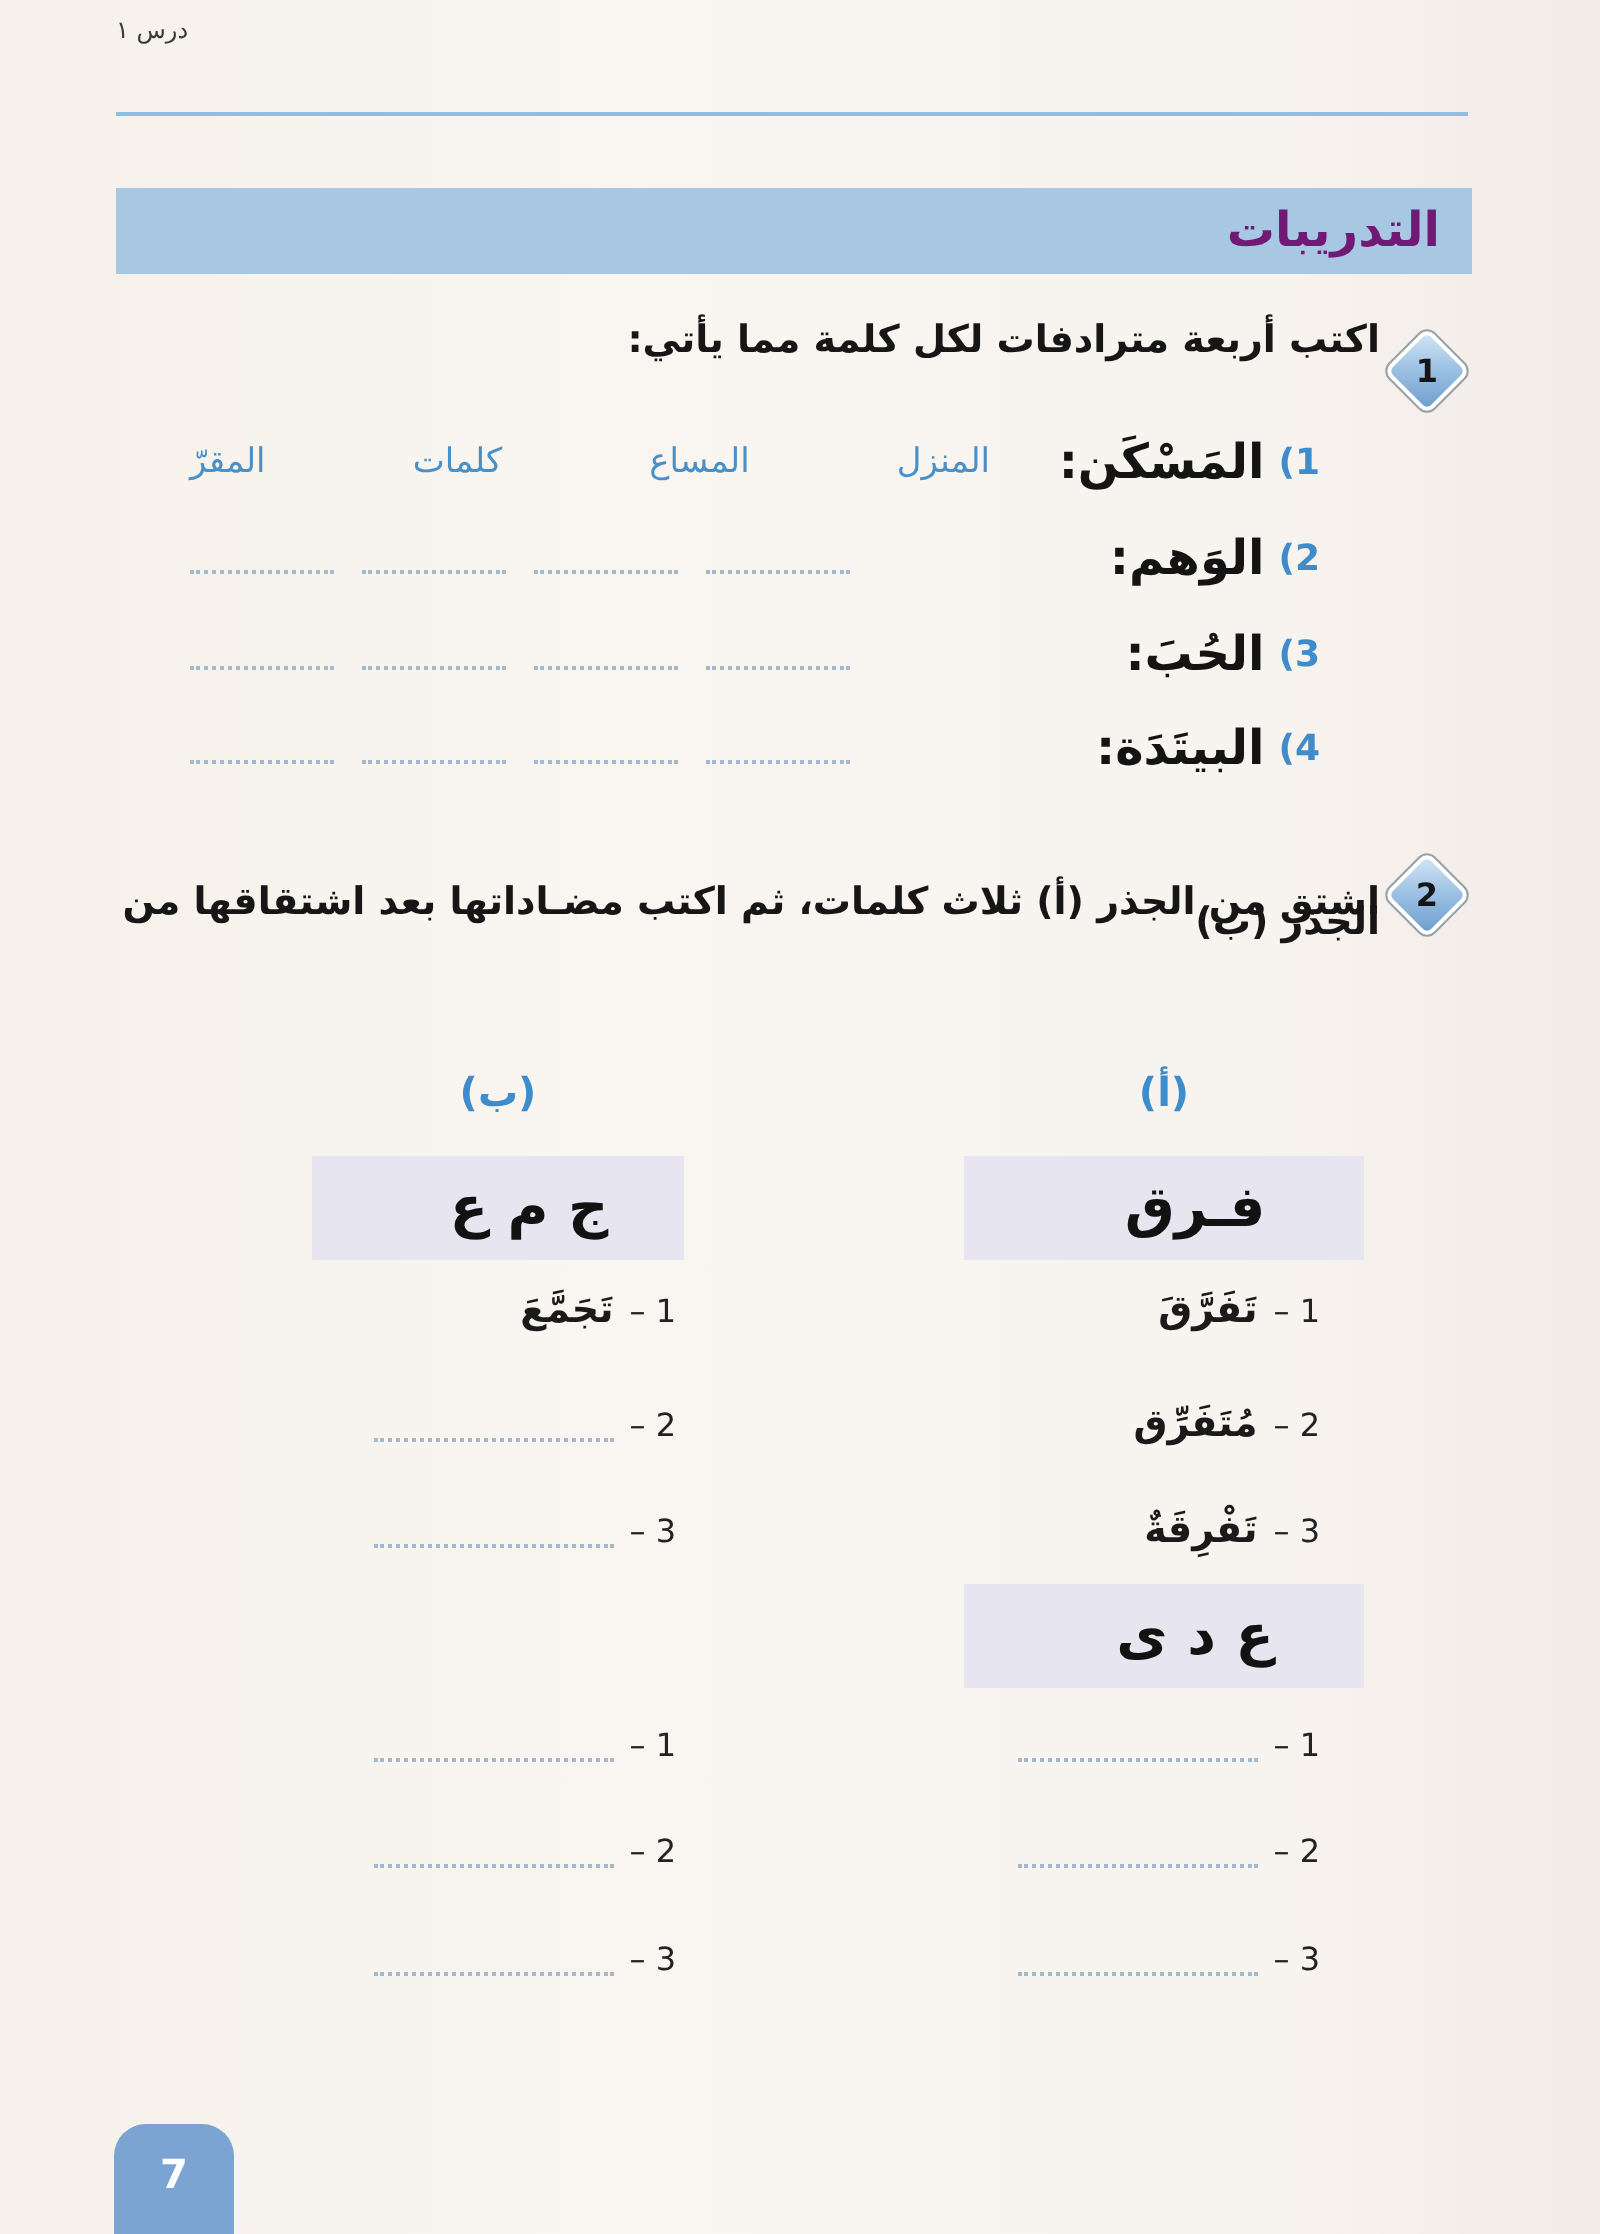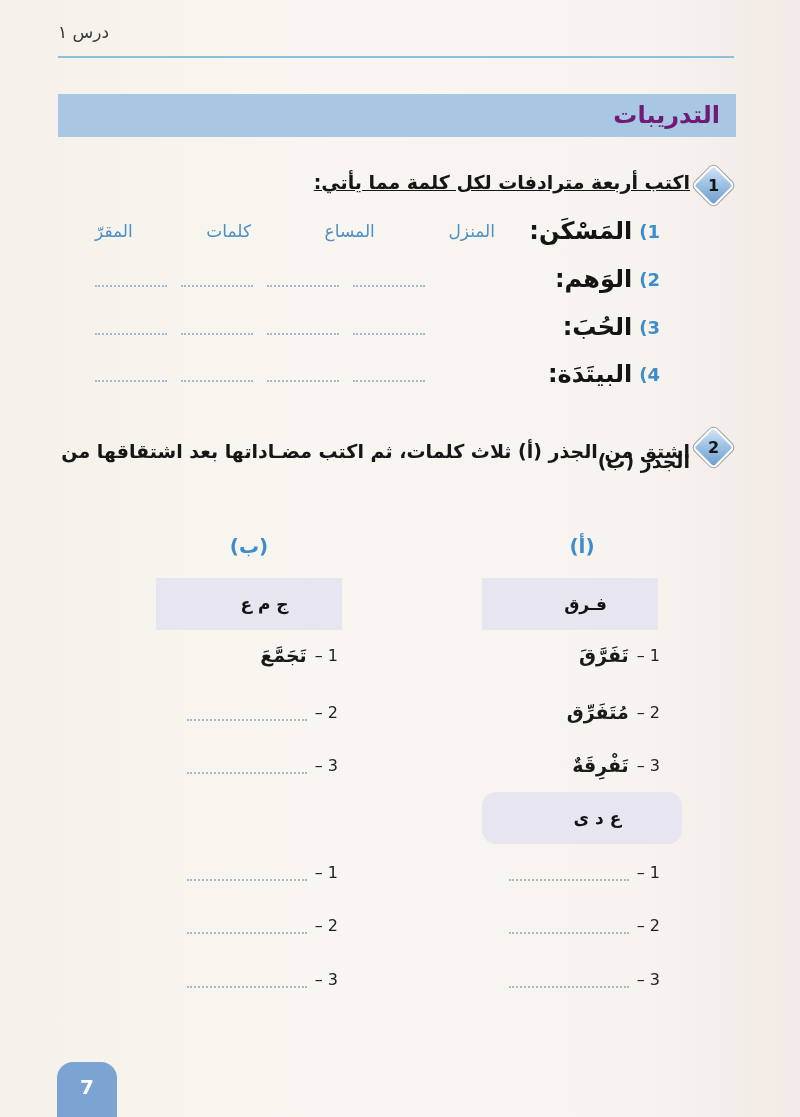--- a/index.html
+++ b/index.html
@@ -1,21 +1,21 @@
 <!DOCTYPE html>
 <html lang="ar" dir="rtl"><head>
 <meta charset="utf-8">
 <style>
   html,body{margin:0;padding:0;}
   body{width:800px;height:1117px;background:#e9e5df;font-family:"DejaVu Sans",sans-serif;}
   .page{position:relative;width:800px;height:1117px;overflow:hidden;
         background:linear-gradient(90deg,#f5f1ea 0%,#f9f5f0 38%,#f7f3ee 80%,#f2ebe7 100%);}
 
   
-  .lesson{position:absolute;top:22px;left:58px;font-size:17px;color:#3a3a3a;direction:rtl;}
+  .lesson{position:absolute;top:8px;left:58px;font-size:12px;color:#3a3a3a;direction:rtl;}
   .hrule{position:absolute;top:56px;left:58px;width:676px;height:2px;background:#8cc0dd;}
 
   
   .banner{position:absolute;top:94px;left:58px;width:678px;height:43px;background:#a7c7e3;}
   .banner span{position:absolute;right:16px;top:0;line-height:43px;font-size:24px;font-weight:bold;color:#701a75;}
 
   
   .diamond{position:absolute;width:27px;height:27px;transform:rotate(45deg);
            background:linear-gradient(135deg,#d3e5f5 0%,#9fc3e4 45%,#6d9dce 100%);
            border:2px solid #ffffff;outline:1px solid #97a1aa;border-radius:5px;}
@@ -33,21 +33,21 @@
   .answers{margin-inline-start:auto;width:400px;display:flex;justify-content:space-between;
            direction:rtl;align-items:center;}
   .ans{color:#4a90c6;font-size:17px;font-weight:normal;}
   .blanks{margin-inline-start:auto;width:330px;display:flex;gap:14px;direction:rtl;}
   .blank{width:72px;height:14px;border-bottom:2px dotted #a3b9cc;}
 
   
   .col-label{position:absolute;top:534px;text-align:center;font-size:20px;font-weight:bold;
              color:#3e8ccb;direction:rtl;}
   .root-box{position:absolute;height:52px;background:#e7e6f0;text-align:center;}
-  .root-box span{display:block;line-height:52px;font-size:17px;font-weight:bold;color:#121212;
+  .root-box span{display:block;line-height:52px;font-size:28px;font-weight:bold;color:#121212;
                  letter-spacing:2px;direction:rtl;margin-left:31px;}
   .ex2-item{position:absolute;height:30px;direction:rtl;display:flex;align-items:center;gap:8px;}
   .colA{left:420px;width:240px;}
   .colB{left:98px;width:240px;}
   .enum{font-size:16px;color:#222;white-space:nowrap;}
   .eword{font-size:19px;font-weight:bold;color:#1a1a1a;white-space:nowrap;}
   .eline{display:inline-block;width:120px;height:16px;border-bottom:2px dotted #a3b9cc;}
 
   
   .page-tab{position:absolute;left:57px;top:1062px;width:60px;height:55px;background:#7ba4d2;
@@ -63,21 +63,21 @@
   <div class="lesson">درس ١</div>
   <div class="hrule"></div>
 
   <div class="banner">
     <span>التدريبات</span>
   </div>
 
   <div class="diamond" style="top:170px;left:698px;">
     <b>1</b>
   </div>
-  <div class="prompt" style="top:171px;text-decoration:underline;">اكتب أربعة مترادفات لكل كلمة مما يأتي:</div>
+  <div class="prompt" style="top:159px;">اكتب أربعة مترادفات لكل كلمة مما يأتي:</div>
 
   <div class="ex1-row" style="top:216px;">
     <span class="inum">1)</span>
     <span class="iword">المَسْكَن:</span>
     <div class="answers">
       <span class="ans">المنزل</span>
       <span class="ans">المساع</span>
       <span class="ans">كلمات</span>
       <span class="ans">المقرّ</span>
     </div>
@@ -118,21 +118,21 @@
 
   <div class="diamond" style="top:432px;left:698px;">
     <b>2</b>
   </div>
   <div class="prompt" style="top:440px;">اشتق من الجذر (أ) ثلاث كلمات، ثم اكتب مضـاداتها بعد اشتقاقها من</div>
   <div class="prompt" style="top:450px;">الجذر (ب)</div>
 
   <div class="col-label" style="left:482px;width:200px;">(أ)</div>
   <div class="col-label" style="left:156px;width:186px;">(ب)</div>
 
-  <div class="root-box" style="top:578px;left:482px;width:176px;">
+  <div class="root-box" style="top:578px;left:482px;width:200px;">
     <span>فـرق</span>
   </div>
   <div class="root-box" style="top:578px;left:156px;width:186px;">
     <span>ج م ع</span>
   </div>
 
   <div class="ex2-item colA" style="top:640px;">
     <span class="enum">1 –</span>
     <span class="eword">تَفَرَّقَ</span>
   </div>
@@ -151,21 +151,21 @@
   </div>
   <div class="ex2-item colB" style="top:697px;">
     <span class="enum">2 –</span>
     <span class="eline"></span>
   </div>
   <div class="ex2-item colB" style="top:750px;">
     <span class="enum">3 –</span>
     <span class="eline"></span>
   </div>
 
-  <div class="root-box" style="top:792px;left:482px;width:200px;border-radius:14px;">
+  <div class="root-box" style="top:792px;left:482px;width:200px;">
     <span>ع د ى</span>
   </div>
 
   <div class="ex2-item colA" style="top:857px;">
     <span class="enum">1 –</span>
     <span class="eline"></span>
   </div>
   <div class="ex2-item colA" style="top:910px;">
     <span class="enum">2 –</span>
     <span class="eline"></span>

